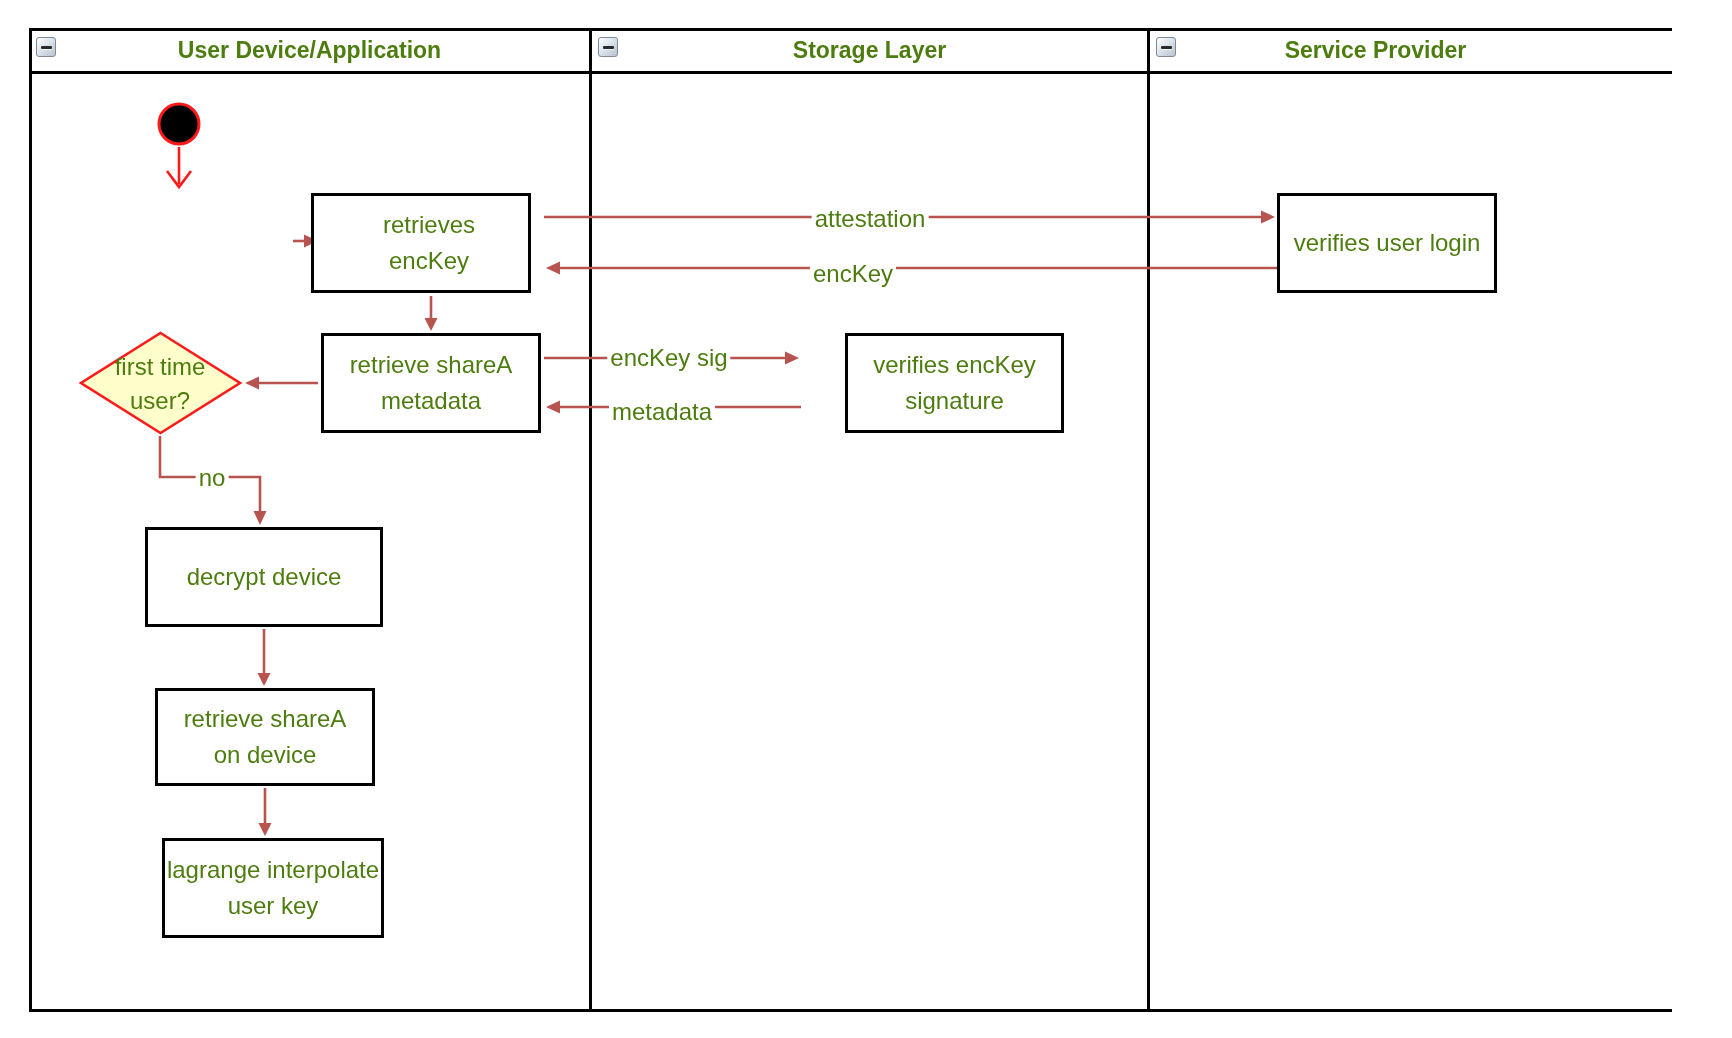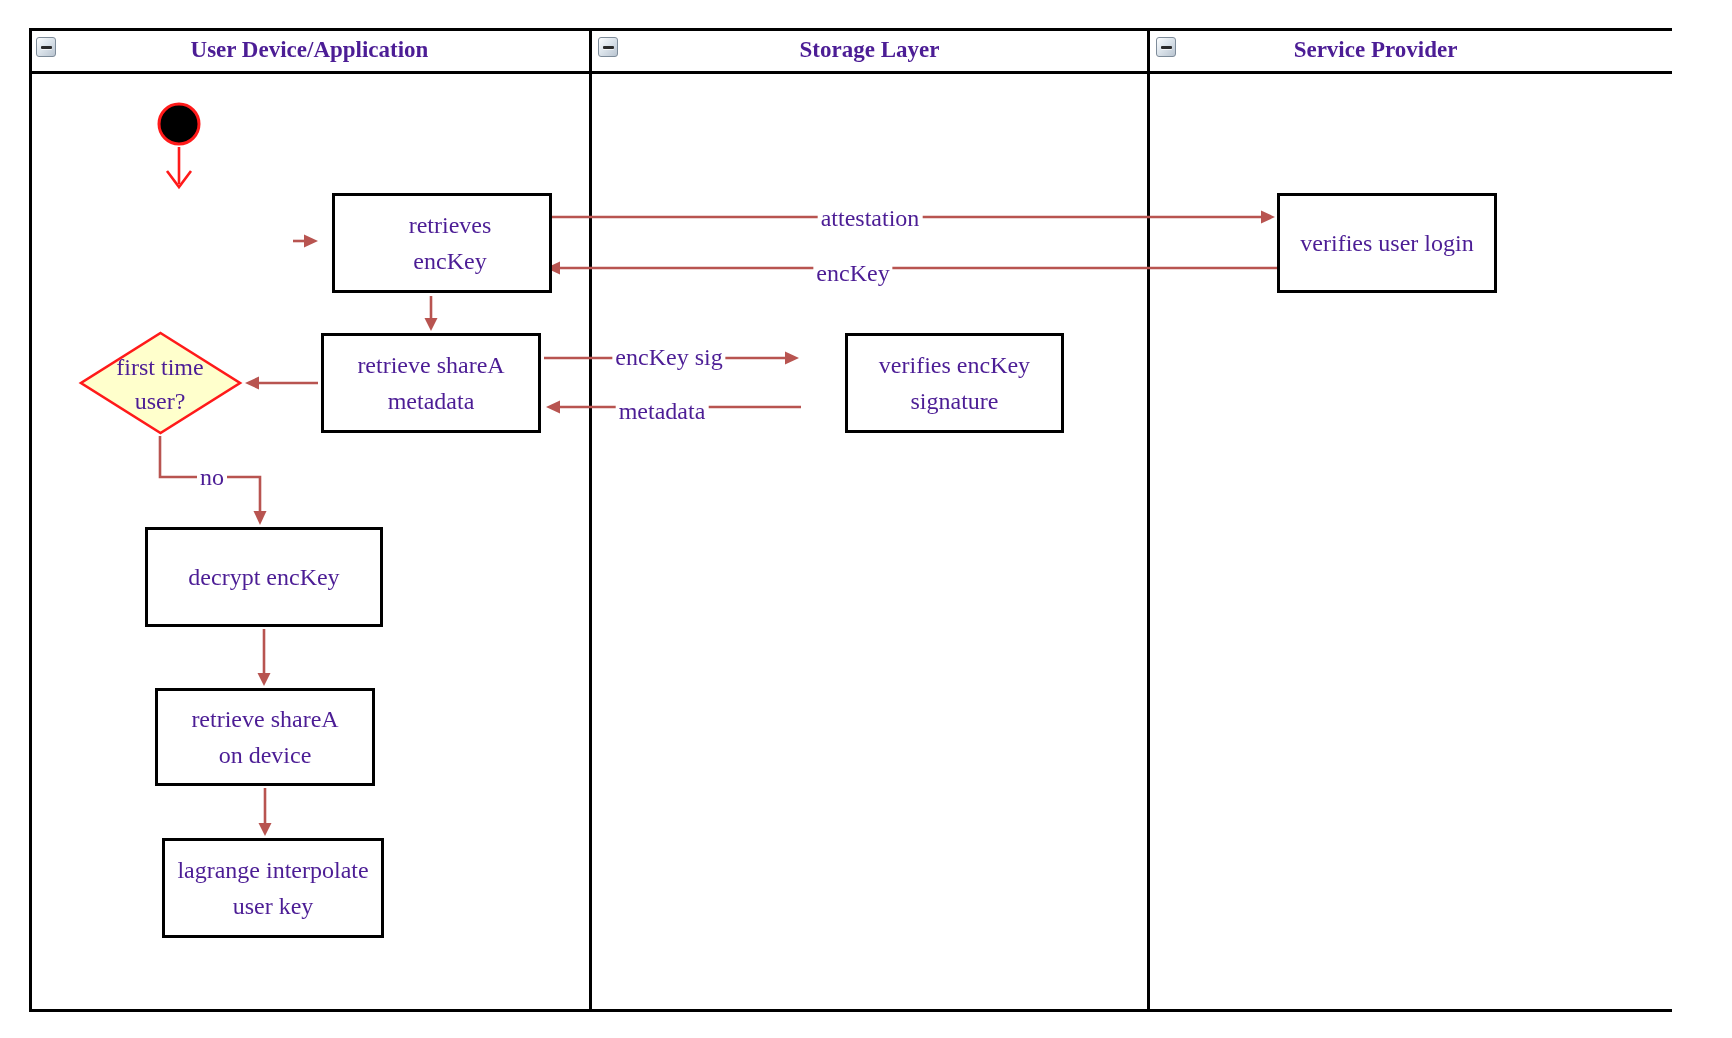--- a/index.html
+++ b/index.html
@@ -5,21 +5,21 @@
   :root{
     --arrow-red:#b85450;
     --bright-red:#ff1a1a;
     --diamond-fill:#ffffcc;
     --shape-border:#000000;
     --background:#ffffff;
   }
   html,body{margin:0;padding:0;background:var(--background);}
   .canvas{
     position:relative;width:1672px;height:1038px;background:var(--background);
-    font-family:Liberation Serif, serif;color:#4c1d95;overflow:hidden;
+    font-family:Liberation Sans, sans-serif;color:#4d7c0f;overflow:hidden;
   }
   .pool-frame{position:absolute;left:29px;top:28px;width:1680px;height:984px;
     border:3px solid var(--shape-border);box-sizing:border-box;background:transparent;}
   .hsep{position:absolute;left:29px;top:71px;width:1680px;height:3px;background:var(--shape-border);}
   .vdiv{position:absolute;top:28px;height:984px;width:3px;background:var(--shape-border);}
   .lane-title{position:absolute;top:29px;height:42px;display:flex;align-items:center;justify-content:center;
     font-weight:bold;font-size:23px;}
   .collapse-btn{position:absolute;width:20px;height:20px;top:37px;
     border:1px solid #7e8c9a;border-radius:3px;box-sizing:border-box;
     background:linear-gradient(135deg,#fdfeff 0%,#dde5ec 45%,#b9c4d0 100%);
@@ -125,25 +125,25 @@
     </g>
 
     <g>
       <path class="edge" d="M265,788 V823"></path>
       <polygon class="edge-head" points="265,836 258.5,823 271.5,823"></polygon>
     </g>
 
     <polygon class="decision" points="160.5,333 240,383 160.5,433 81,383"></polygon>
   </svg>
 
-  <div class="node" style="left:332px;top:193px;width:220px;height:100px;padding-left:16px;">retrieves
+  <div class="node" style="left:311px;top:193px;width:220px;height:100px;padding-left:16px;">retrieves
 encKey</div>
   <div class="node" style="left:321px;top:333px;width:220px;height:100px;">retrieve shareA
 metadata</div>
-  <div class="node" style="left:145px;top:527px;width:238px;height:100px;">decrypt encKey</div>
+  <div class="node" style="left:145px;top:527px;width:238px;height:100px;">decrypt device</div>
   <div class="node" style="left:155px;top:688px;width:220px;height:98px;">retrieve shareA
 on device</div>
   <div class="node" style="left:162px;top:838px;width:222px;height:100px;">lagrange interpolate
 user key</div>
   <div class="node" style="left:801px;top:333px;width:219px;height:100px;margin-left:44px;">verifies encKey
 signature</div>
   <div class="node" style="left:1277px;top:193px;width:220px;height:100px;">verifies user login</div>
 
   <div class="diamond-label" style="left:160px;top:384px;">first time
 user?</div>

